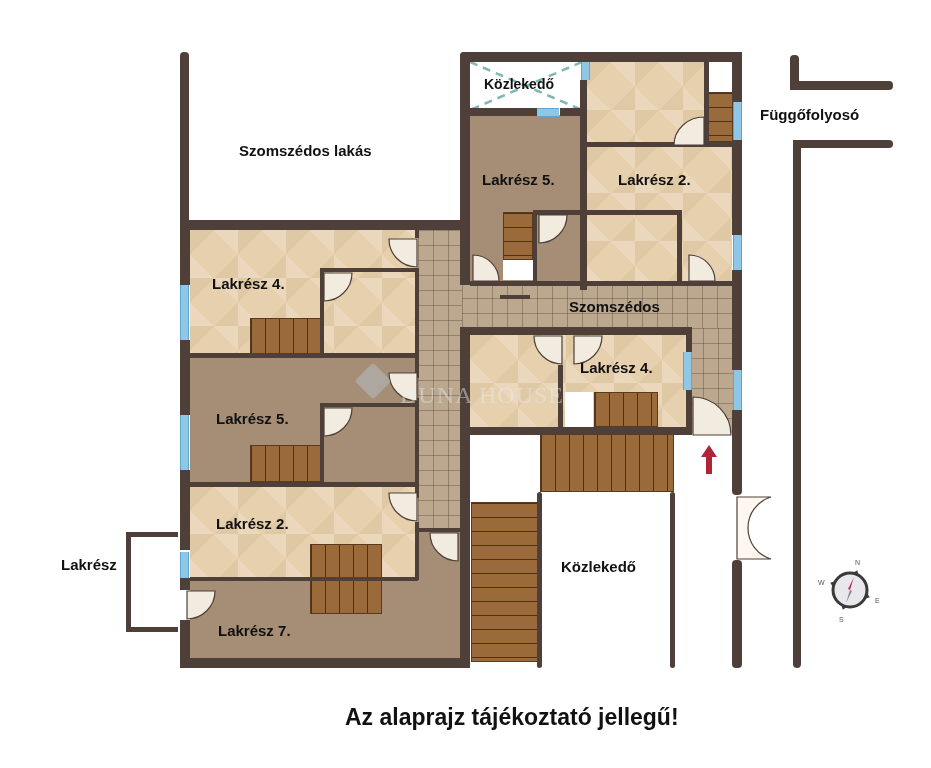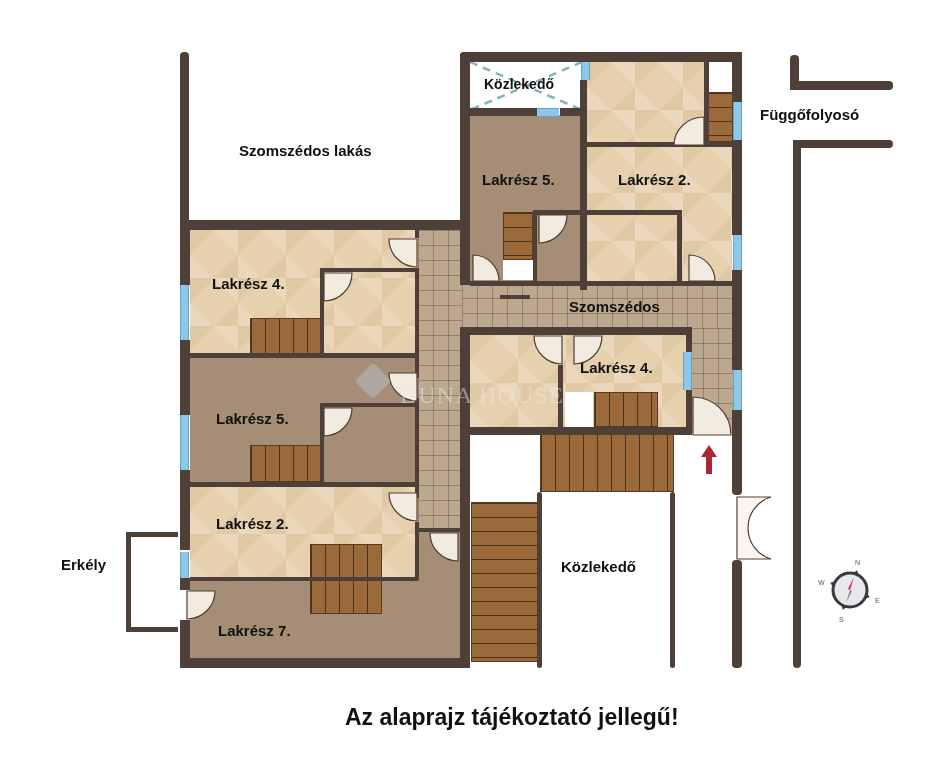--- a/index.html
+++ b/index.html
@@ -205,16 +205,16 @@
 <div class="lbl" style="left:239px;top:142px;">Szomszédos lakás</div>
 <div class="lbl" style="left:484px;top:76px;font-size:14px;">Közlekedő</div>
 <div class="lbl" style="left:760px;top:106px;">Függőfolyosó</div>
 <div class="lbl" style="left:482px;top:171px;">Lakrész 5.</div>
 <div class="lbl" style="left:618px;top:171px;">Lakrész 2.</div>
 <div class="lbl" style="left:212px;top:275px;">Lakrész 4.</div>
 <div class="lbl" style="left:569px;top:298px;">Szomszédos</div>
 <div class="lbl" style="left:580px;top:359px;">Lakrész 4.</div>
 <div class="lbl" style="left:216px;top:410px;text-align:center;">Lakrész 5.</div>
 <div class="lbl" style="left:216px;top:515px;">Lakrész 2.</div>
-<div class="lbl" style="left:61px;top:556px;">Erkély</div>
+<div class="lbl" style="left:61px;top:556px;">Lakrész</div>
 <div class="lbl" style="left:561px;top:558px;">Közlekedő</div>
 <div class="lbl" style="left:218px;top:622px;">Lakrész 7.</div>
 <div class="lbl" style="left:345px;top:704px;font-size:23px;">Az alaprajz tájékoztató jellegű!</div>
 
 </body></html>

